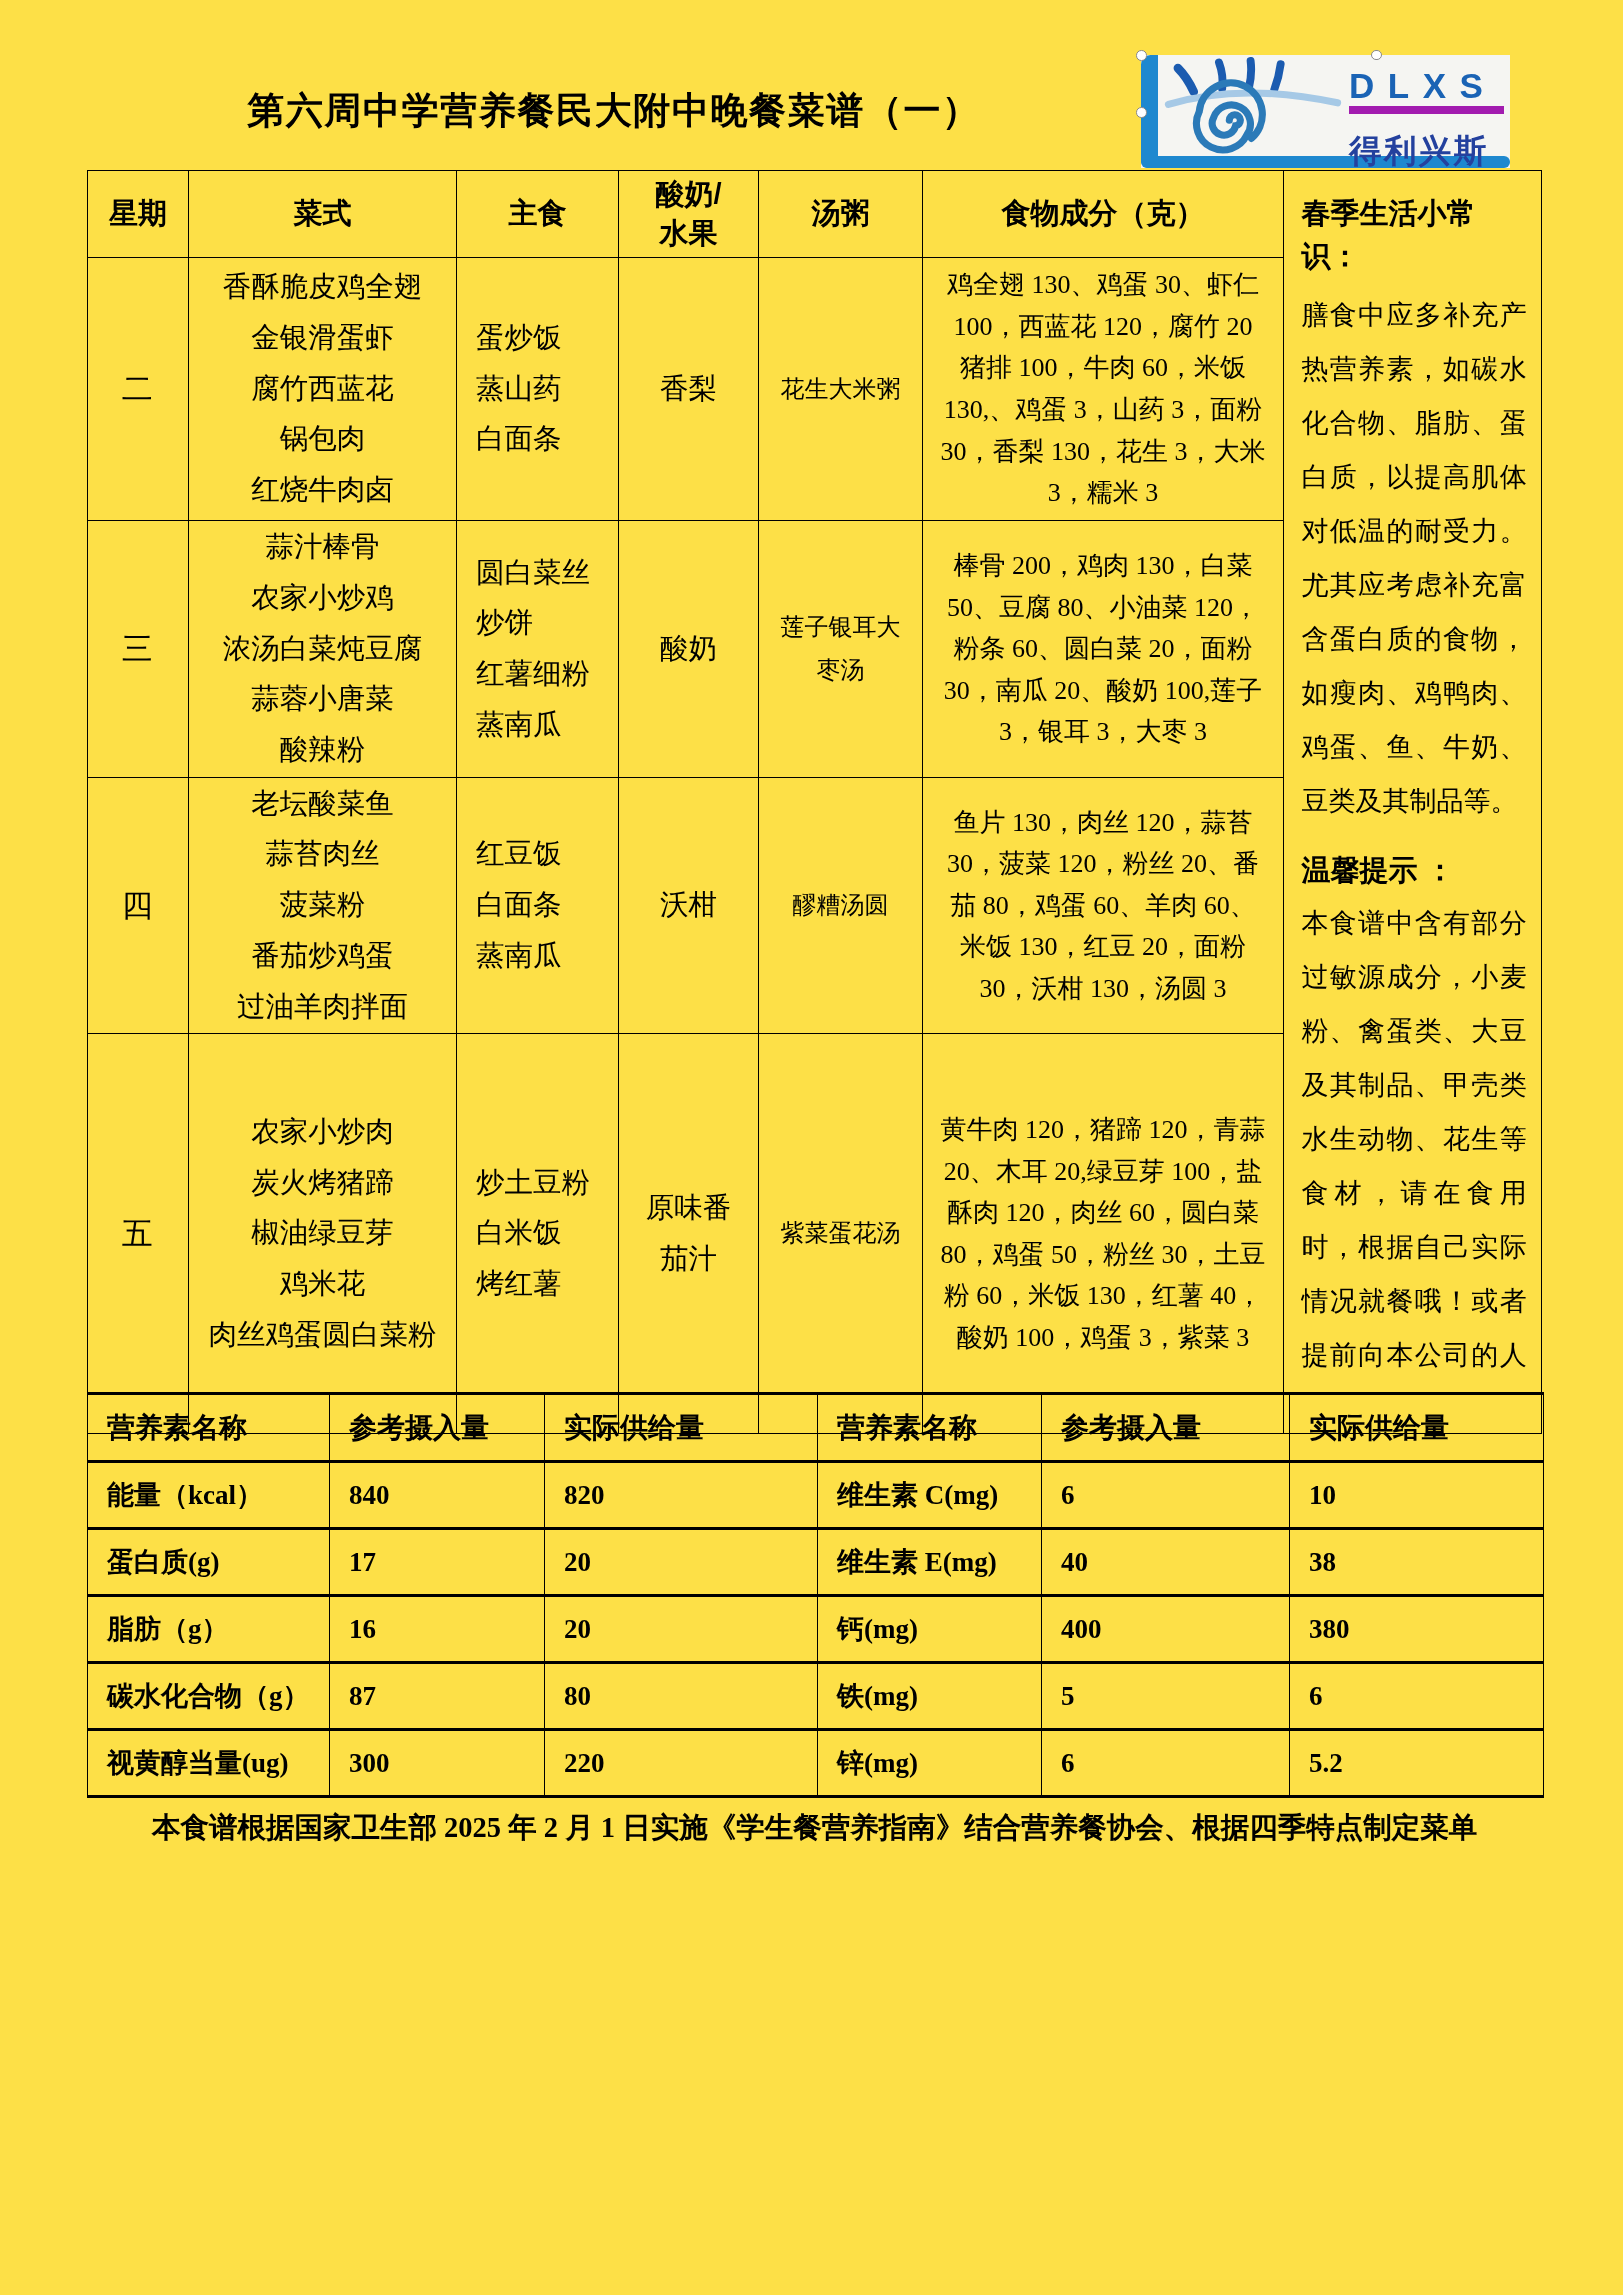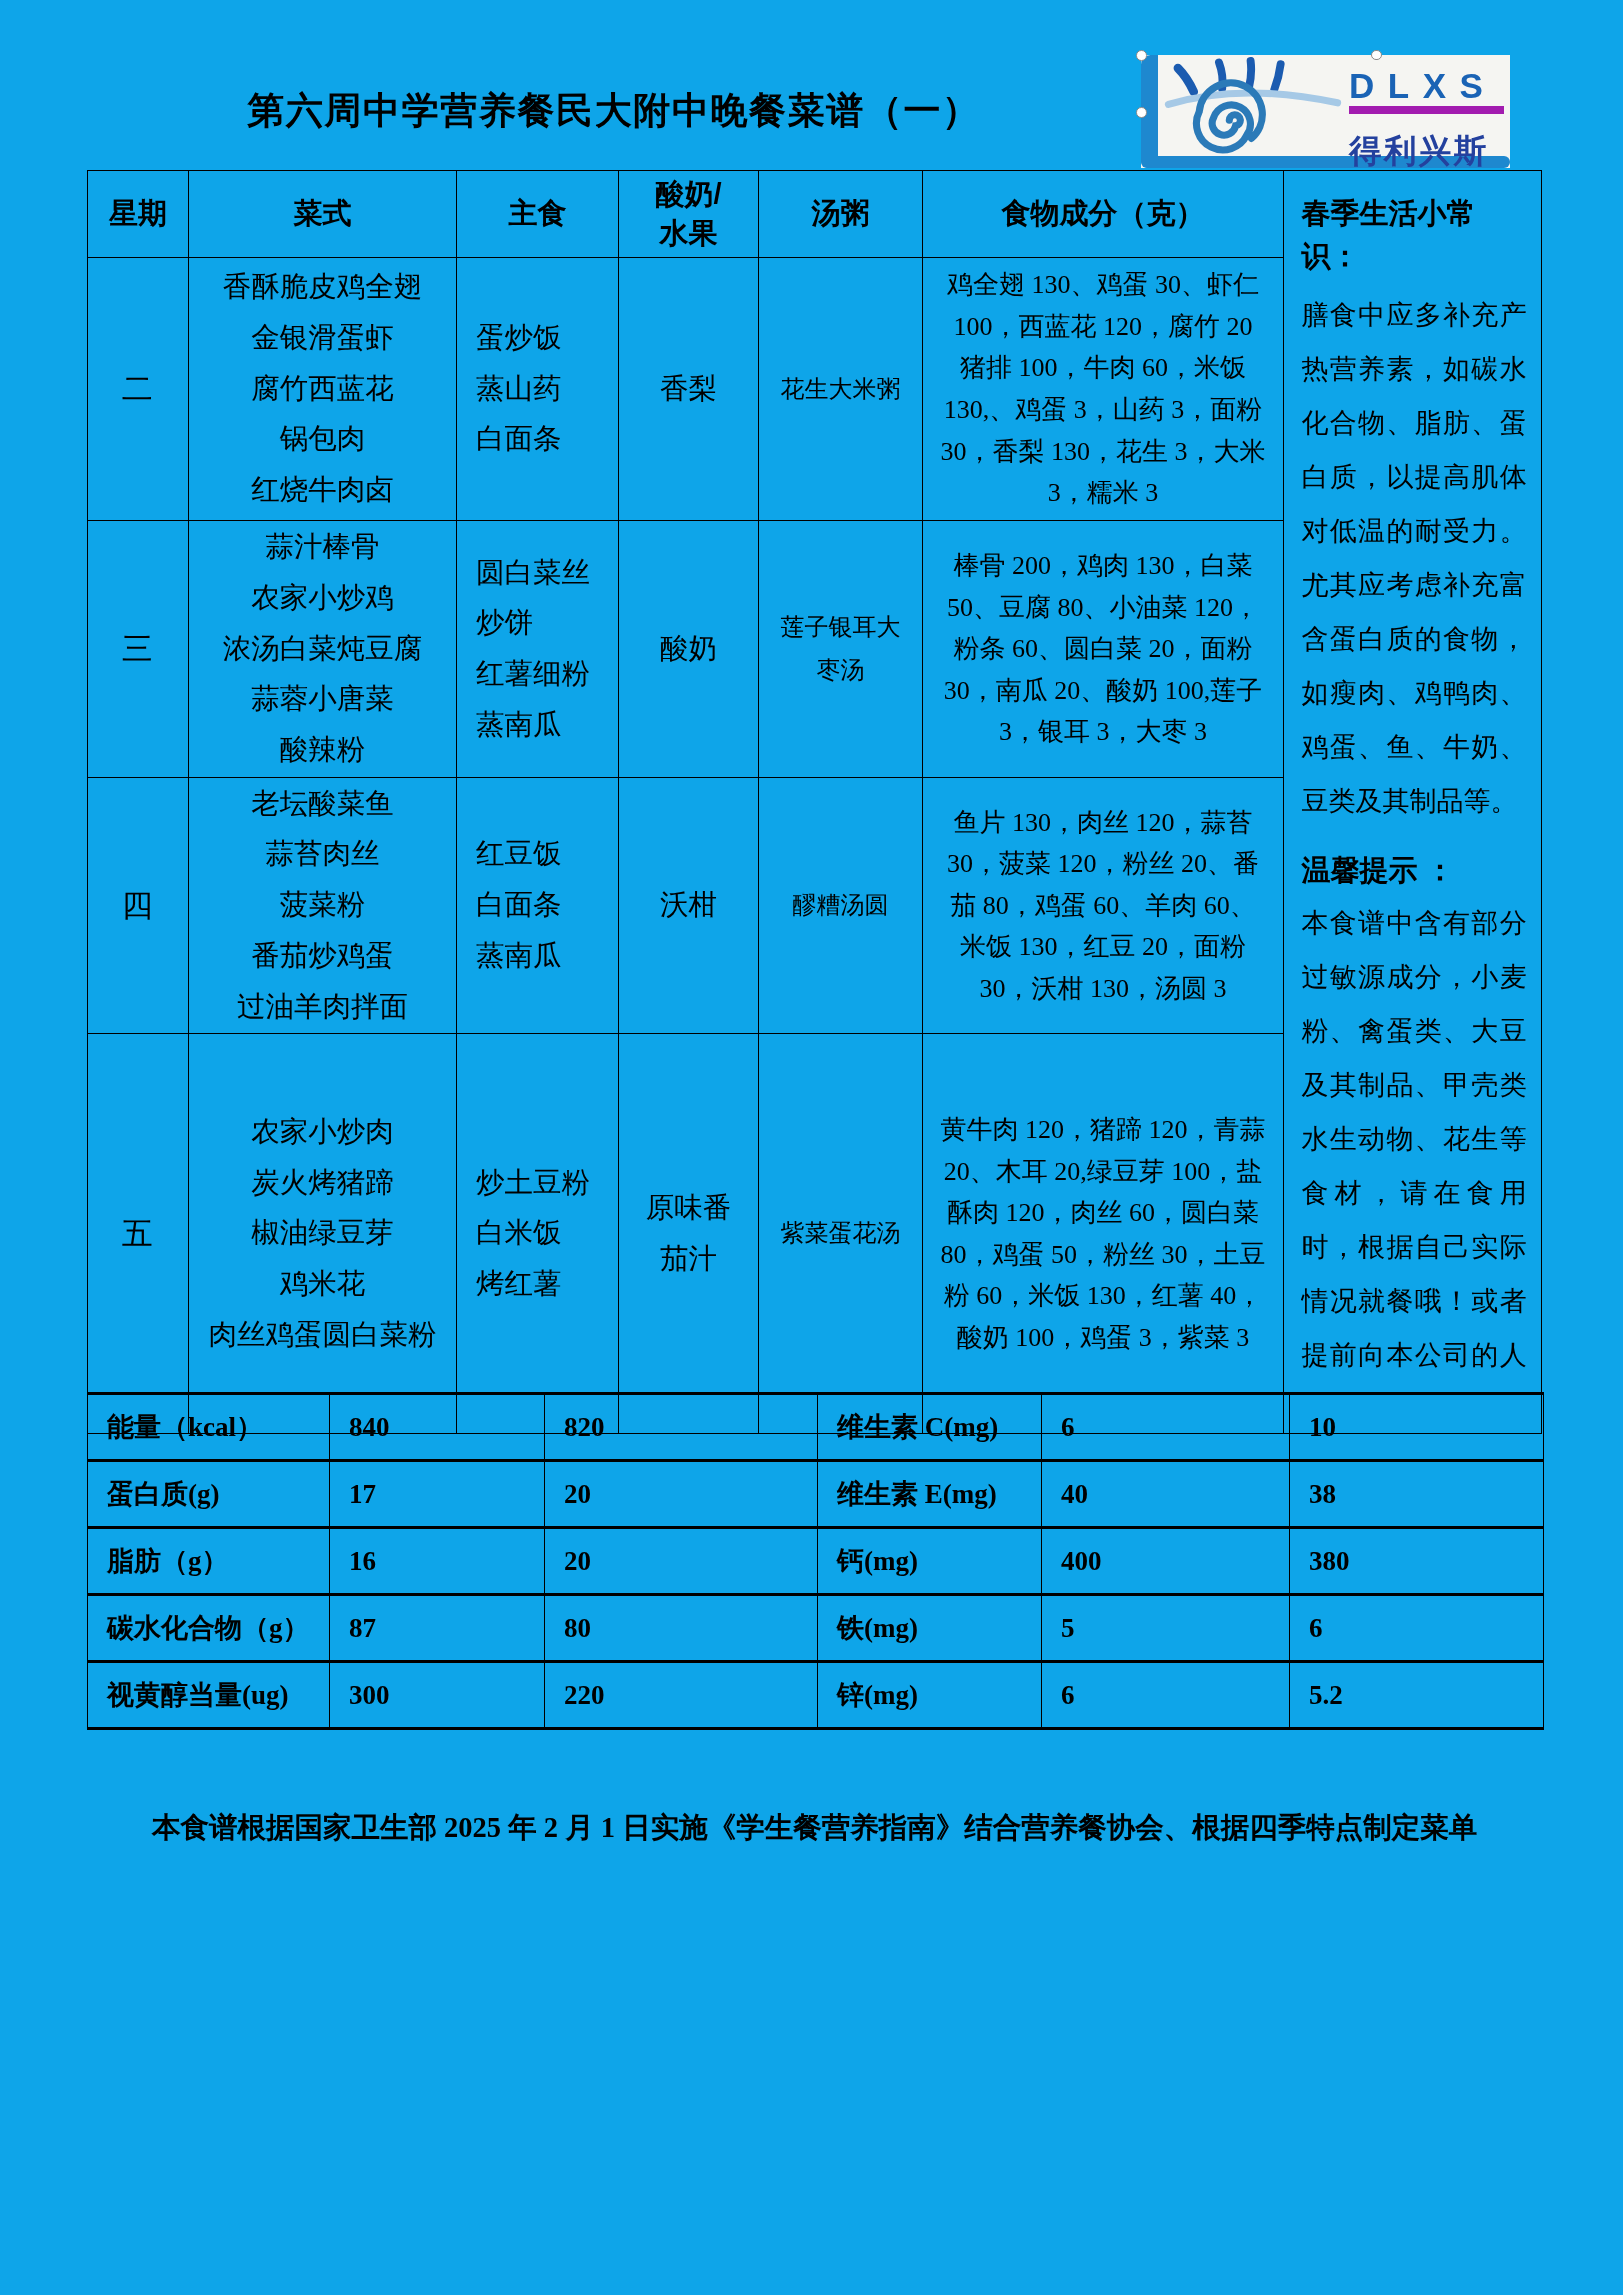--- a/index.html
+++ b/index.html
@@ -1,16 +1,16 @@
 <!DOCTYPE html>
 <html style="font-size:12.7px"><head>
 <meta charset="utf-8">
 <style>
   html,body{margin:0;padding:0;background:#ffffff;}
-  .page{position:relative;width:1623px;height:2295px;background:#0ea5e9;color:#000;
+  .page{position:relative;width:1623px;height:2295px;background:#fde047;color:#000;
         font-family:"Liberation Serif","DejaVu Serif",serif;overflow:hidden;}
 
   
   .doc-title{position:absolute;left:87px;top:86px;width:1054px;text-align:center;
              font-size:37px;font-weight:bold;letter-spacing:1.6px;}
   .logo{position:absolute;left:1141px;top:55px;width:369px;height:113px;background:#f5f5f2;}
   .logo-bracket-v{position:absolute;left:0;top:0;width:17.4px;height:113px;background:#1e88cf;border-radius:9.5px 0 0 8px;}
   .logo-bracket-h{position:absolute;left:0;bottom:0;width:369px;height:12px;background:#1e88cf;border-radius:0 6.3px 6.3px 6.3px;}
   .logo-eye{position:absolute;left:20.6px;top:1.6px;}
   .logo-text{position:absolute;left:208px;top:11px;width:155px;}
@@ -190,20 +190,28 @@
   <table class="nutri-table">
     <colgroup>
       <col style="width:242px">
         <col style="width:215px">
         <col style="width:273px">
       <col style="width:224px">
         <col style="width:248px">
         <col style="width:254px">
     </colgroup>
     <tbody>
+        <tr>
+      <th>营养素名称</th>
+      <th>参考摄入量</th>
+      <th>实际供给量</th>
+      <th>营养素名称</th>
+      <th>参考摄入量</th>
+      <th>实际供给量</th>
+    </tr>
     <tr>
       <td>能量（kcal）</td>
       <td>840</td>
       <td>820</td>
       <td>维生素 C(mg)</td>
       <td>6</td>
       <td>10</td>
     </tr>
     <tr>
       <td>蛋白质(g)</td>

